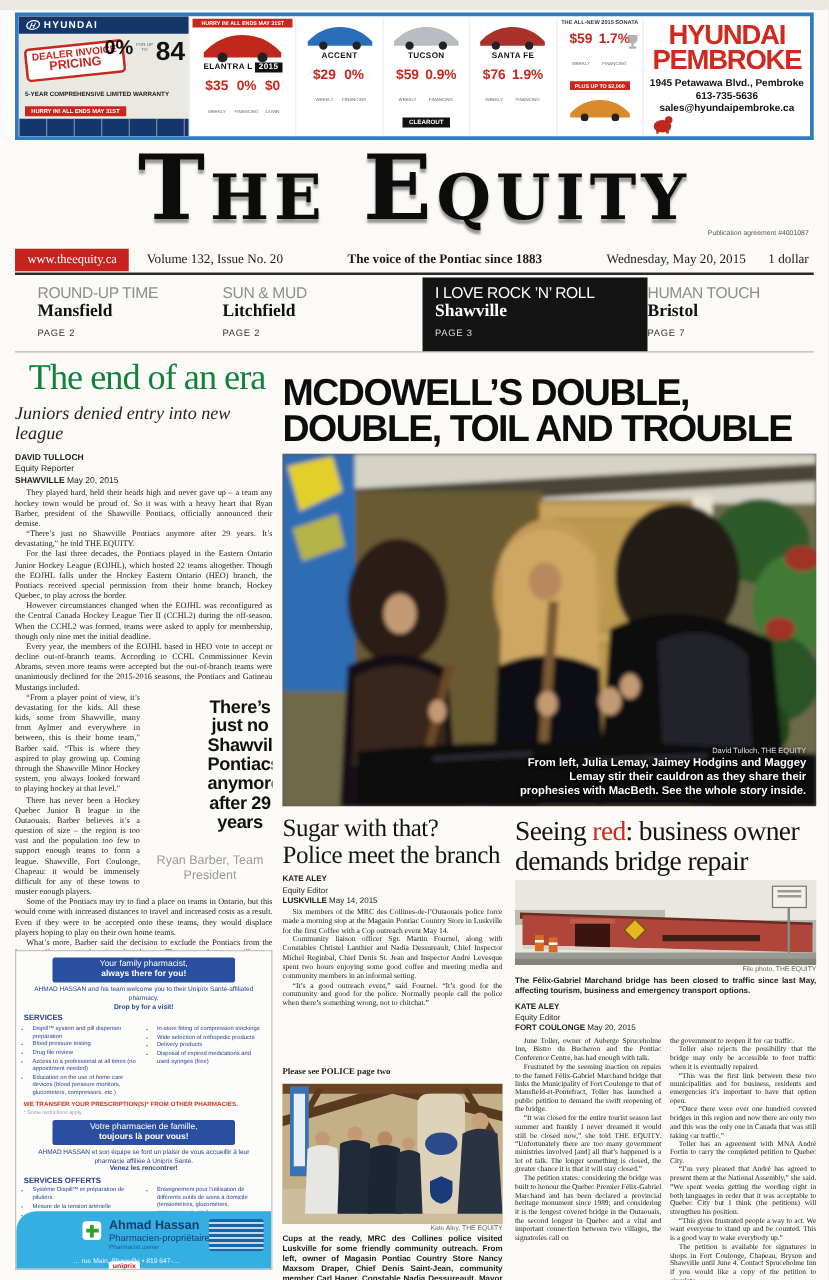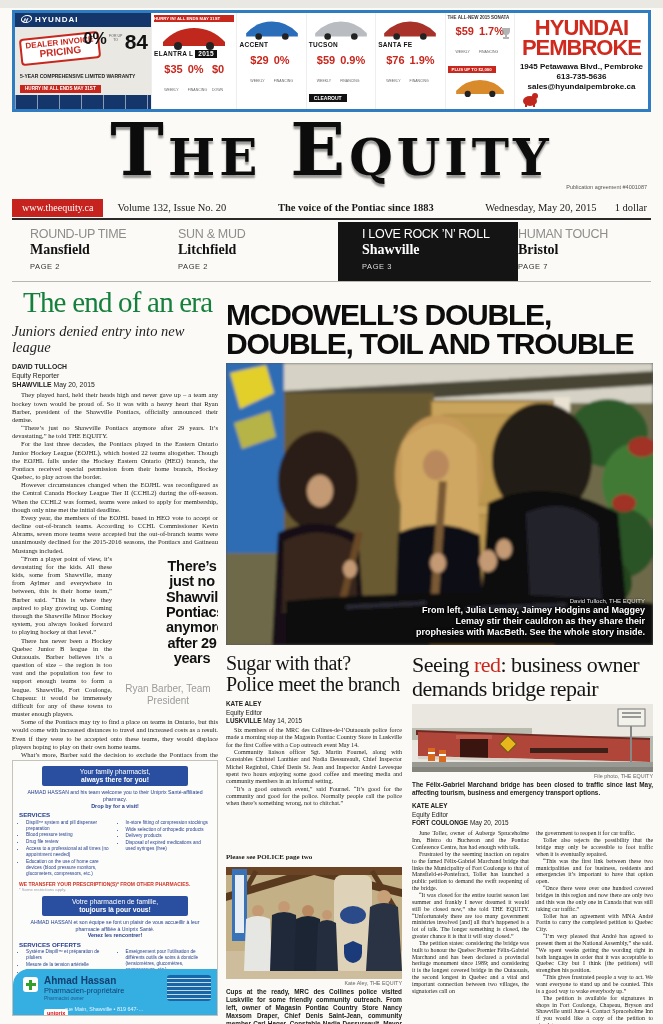--- a/index.html
+++ b/index.html
@@ -21,21 +21,21 @@
   .stamp { position:absolute; left:5px; top:22px; border:2px solid #c8271d; color:#c8271d; border-radius:4px;
     font:700 8px/1.05 "Liberation Sans",sans-serif; padding:2px 4px; transform:rotate(-6deg); text-align:center; background:#fff; }
   .hy-nums { position:absolute; right:3px; top:18px; color:#111; display:flex; align-items:flex-start; gap:2px; }
   .hy-zero { font:700 16px/1 "Liberation Sans",sans-serif; }
   .hy-mid  { font:400 3.5px/1.1 "Liberation Sans",sans-serif; color:#555; width:14px; padding-top:4px; text-align:center;}
   .hy-84   { font:700 21px/1 "Liberation Sans",sans-serif; }
   .hy-warranty { position:absolute; left:5px; top:60px; font:700 5px/1.2 "Liberation Sans",sans-serif; color:#222; width:126px; }
   .hy-hurry { position:absolute; left:5px; top:72px; background:#c8271d; color:#fff; font:700 4.6px/8px "Liberation Sans",sans-serif; padding:0 5px; }
   .hy-left-bot { position:absolute; bottom:0; left:0; right:0; height:14px; background:#14366b;
     background-image:linear-gradient(90deg, rgba(255,255,255,.5) 1px, transparent 1px); background-size:22px 100%; }
-  .hy-cell { flex:1; position:relative; border-left:1px solid #eee; padding:2px 2px 1px; text-align:left; overflow:hidden; }
+  .hy-cell { flex:1; position:relative; border-left:1px solid #eee; padding:2px 2px 1px; text-align:center; overflow:hidden; }
   .cellhurry { background:#c8271d; color:#fff; font:700 4.3px/7px "Liberation Sans",sans-serif; }
   .car { display:block; margin:2px auto 0; }
   .model { font:800 6.5px/1.2 "Liberation Sans",sans-serif; color:#111; letter-spacing:.3px; }
   .badge-dark { background:#111; color:#fff; padding:0 3px; display:inline-block; }
   .offers { display:flex; justify-content:center; gap:5px; margin-top:1px; }
   .off .val { font:700 11px/1 "Liberation Sans",sans-serif; color:#c8271d; }
   .off .lab { font:400 3.5px/1.1 "Liberation Sans",sans-serif; color:#666; }
   .clearout { background:#111; color:#fff; font:700 5px/8px "Liberation Sans",sans-serif; padding:0 5px; display:inline-block; margin-top:2px; }
   .sonata-top { font:700 4.5px/1.2 "Liberation Sans",sans-serif; color:#333; }
   .plusbox { background:#c8271d; color:#fff; font:700 4.3px/7px "Liberation Sans",sans-serif; display:inline-block; padding:0 4px; margin-top:1px; }
@@ -60,21 +60,21 @@
   .ib-date { font-size:10.5px; margin-right:18px; }
   .ib-price { font-size:10.5px; margin-right:4px; }
 
   
   .teasers { position:absolute; top:222px; left:12px; right:12px; height:60px; border-bottom:1px solid #b8b6b0;
     display:grid; grid-template-columns:148px 160px 180px 1fr; padding-left:18px; }
   .tz { padding:6px 0 0 0; }
   .tz .kick { font:400 12.5px/1.1 "Liberation Sans",sans-serif; color:#8d8d8d; letter-spacing:-0.3px; }
   .tz .place { font:700 14px/1.2 "Liberation Serif",serif; color:#111; }
   .tz .pg { font:400 7.5px/1 "Liberation Sans",sans-serif; color:#333; margin-top:4px; letter-spacing:.6px; }
-  .tz.dark { background:#141414; padding:6px 24px 0; }
+  .tz.dark { background:#141414; padding:6px 10px 0; }
   .tz.dark .kick, .tz.dark .place { color:#fff; }
   .tz.dark .pg { color:#ddd; }
 
   
   .leftcol { position:absolute; left:12px; top:288px; width:206px; }
   .lead-h { font:400 29px/1 "Liberation Serif",serif; letter-spacing:-0.8px; color:#15803d;margin-left:11px; }
   .lead-sub { font:italic 400 14.5px/1.1 "Liberation Serif",serif; margin-top:7px; color:#1f1f1f; }
   .byl { font:700 6.8px/1.3 "Liberation Sans",sans-serif; color:#222; margin-top:7px; }
   .byl .role { font-weight:400; }
   .byl .dt { font-weight:400; }
@@ -94,21 +94,21 @@
   .ph-intro { font:400 5.2px/1.3 "Liberation Sans",sans-serif; text-align:center; margin:3px 8px 0; }
   .ph-cta { font:700 5.4px/1.2 "Liberation Sans",sans-serif; text-align:center; }
   .ph-st { font:700 6.2px/1.2 "Liberation Sans",sans-serif; margin-top:2px; }
   .ph-cols { display:flex; gap:7px; }
   .ph-cols ul { flex:1; margin:1px 0 0 7px; font:400 4.7px/1.25 "Liberation Sans",sans-serif; }
   .ph-cols li { margin-bottom:1px; }
   .ph-transfer { color:#cf3526; font:700 5px/1.2 "Liberation Sans",sans-serif; margin-top:3px; }
   .ph-note { font:400 4.2px/1.2 "Liberation Sans",sans-serif; color:#9b9bb0; }
   .ph-sep { height:4px; }
   .ph-foot { position:absolute; left:0; right:0; bottom:0; height:46px; background:#35aee2;
-    border-radius:16px 0 0 0; display:flex; align-items:flex-start; padding:6px 6px 0 10px; gap:6px; }
+    border-radius:16px 0 0 0; display:flex; align-items:flex-start; padding:6px 6px 0 10px; gap:6px;justify-content:center; }
   .cross-box { width:15px; height:15px; background:#fff; border-radius:3px; position:relative; flex:none; margin-top:2px; }
   .cross-box::before { content:""; position:absolute; left:6px; top:2.5px; width:3px; height:10px; background:#33a02c; }
   .cross-box::after  { content:""; position:absolute; top:6px; left:2.5px; height:3px; width:10px; background:#33a02c; }
   .ph-name { font:700 10px/1.1 "Liberation Sans",sans-serif; color:#123f6e; }
   .ph-title { font:400 7.5px/1.2 "Liberation Sans",sans-serif; color:#14406f; }
   .ph-title-en { font:400 5px/1.2 "Liberation Sans",sans-serif; color:#1d5a8a; }
   .ph-uniprix { background:#fff; border-radius:2px; padding:0 3px; font:700 5.5px/8px "Liberation Sans",sans-serif; color:#e30613; display:inline-block; margin-top:1px; }
   .ph-hours { position:absolute; right:6px; top:6px; width:44px; height:26px; background:#1766a8; border-radius:3px;
     background-image:repeating-linear-gradient(#1766a8 0 3px, rgba(255,255,255,.75) 3px 4px); }
   .ph-addr { position:absolute; left:28px; right:56px; bottom:3px; font:400 5.4px/1.2 "Liberation Sans",sans-serif; color:#eaf6ff; text-align:center; }

